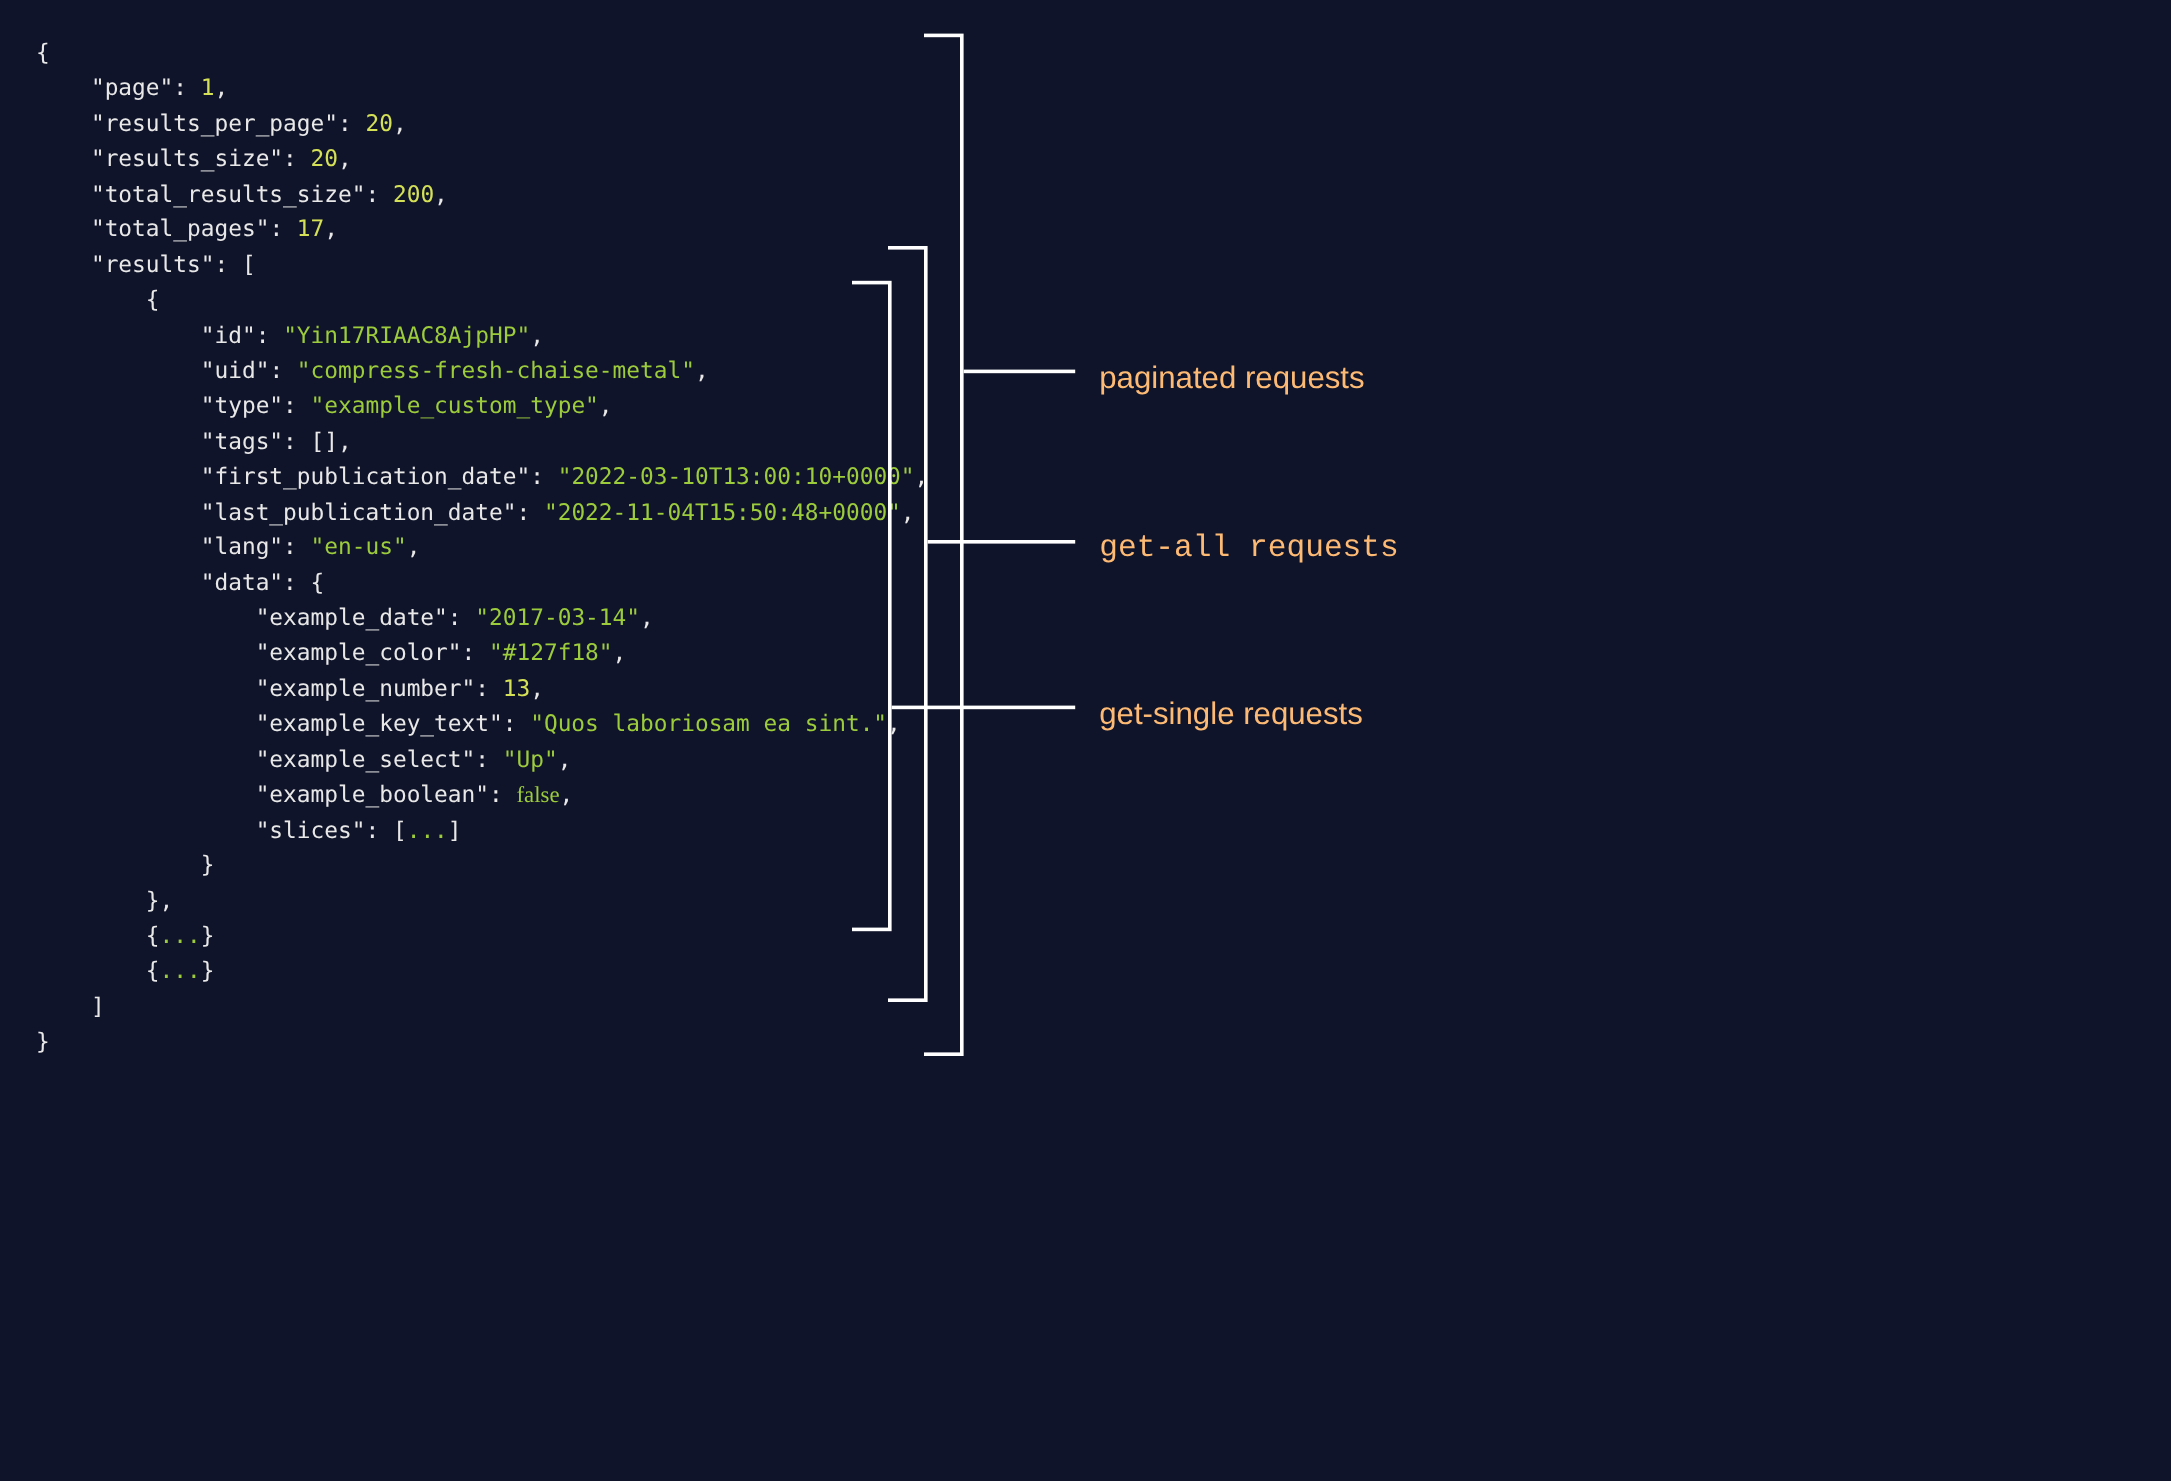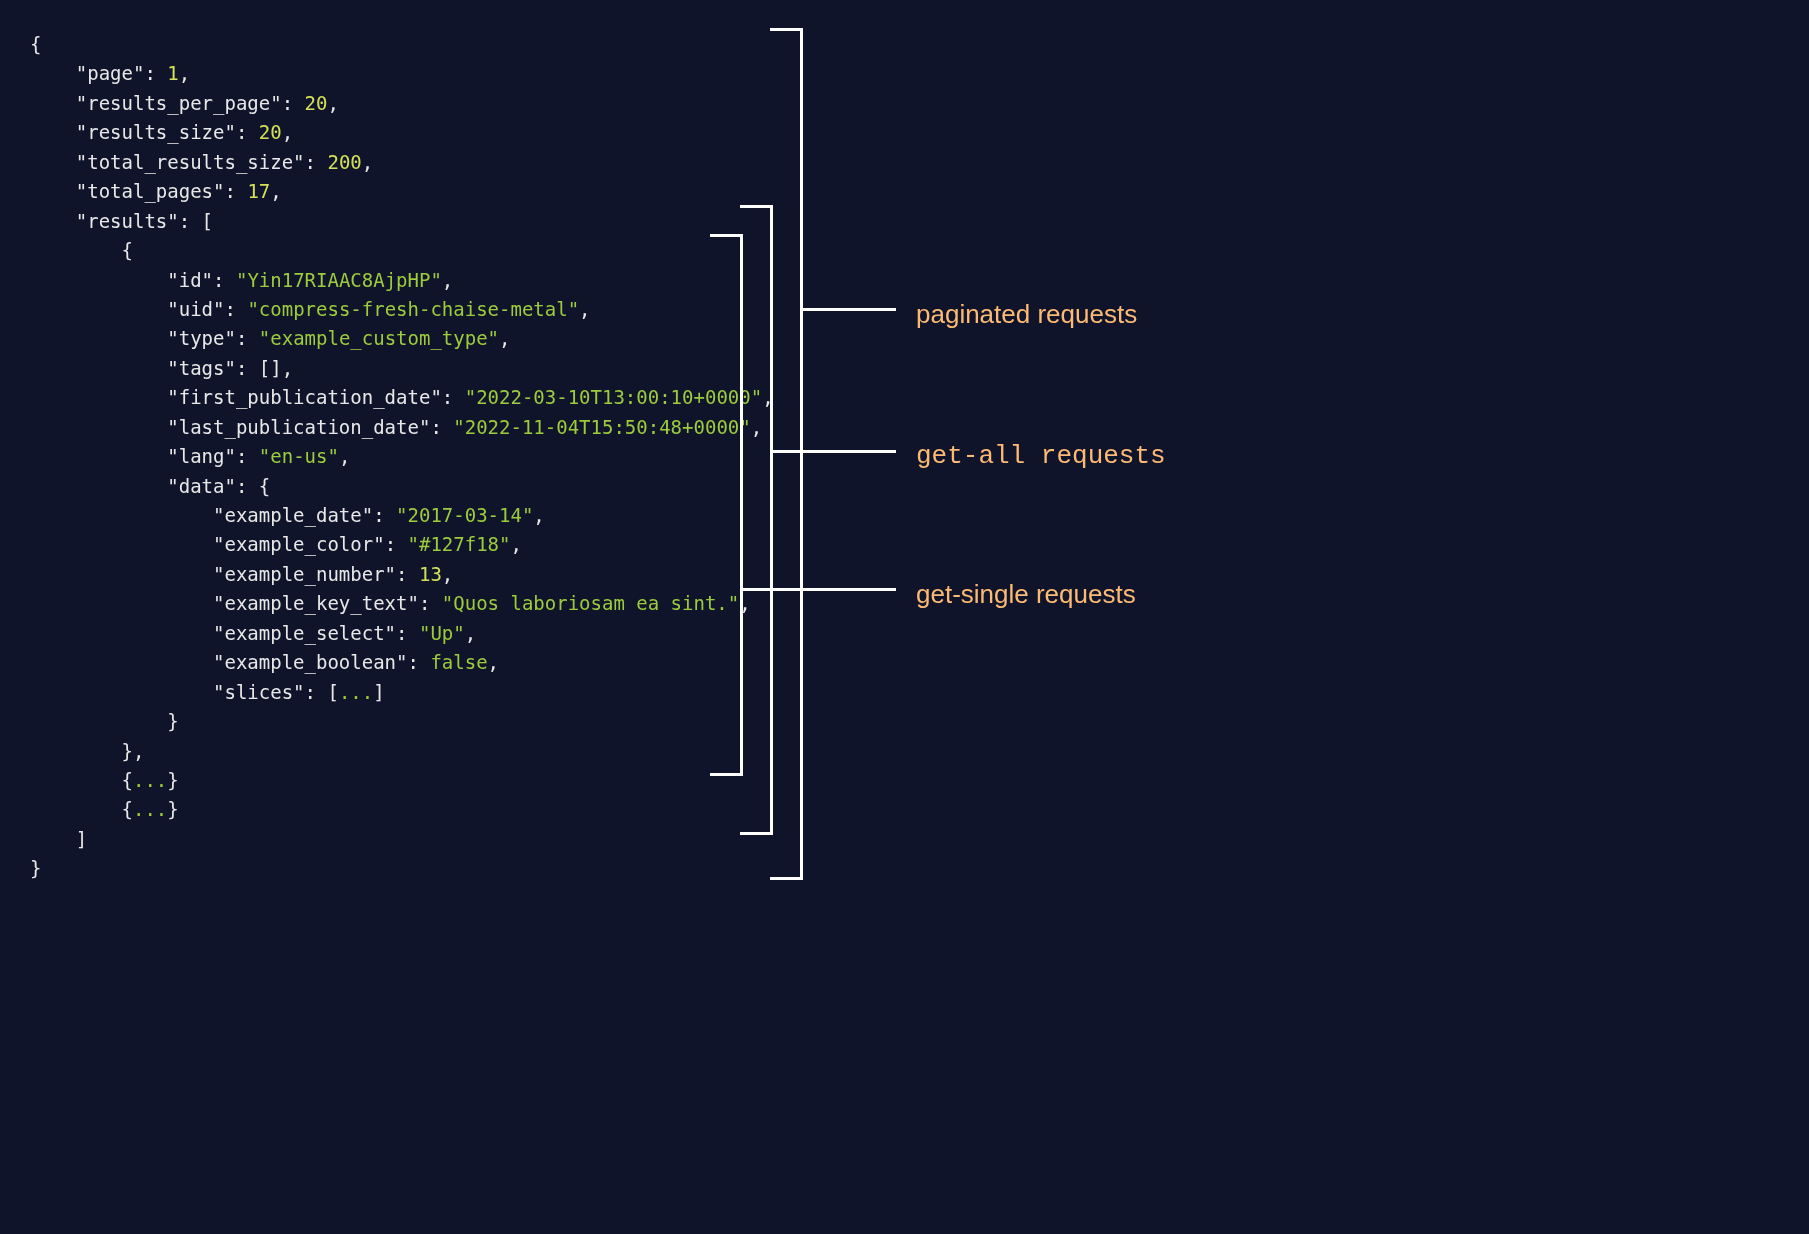--- a/index.html
+++ b/index.html
@@ -20,21 +20,21 @@
     height: 100%;
   }
   .code {
     white-space: pre;
     position: relative;
     z-index: 1;
   }
   .k   { color: #e8e8e8; }   
   .s   { color: #9ccc3c; }   
   .n   { color: #d4e157; }   
-  .b   { color: #9ccc3c; }   
+  .b   { color: #9ccc3c; font-family: Liberation Serif, serif; }   
   .annotations {
     position: absolute;
     top: 0; left: 0; right: 0; bottom: 0;
     pointer-events: none;
     z-index: 2;
   }
   .bracket {
     position: absolute;
     border-right: 3px solid #fff;
   }

